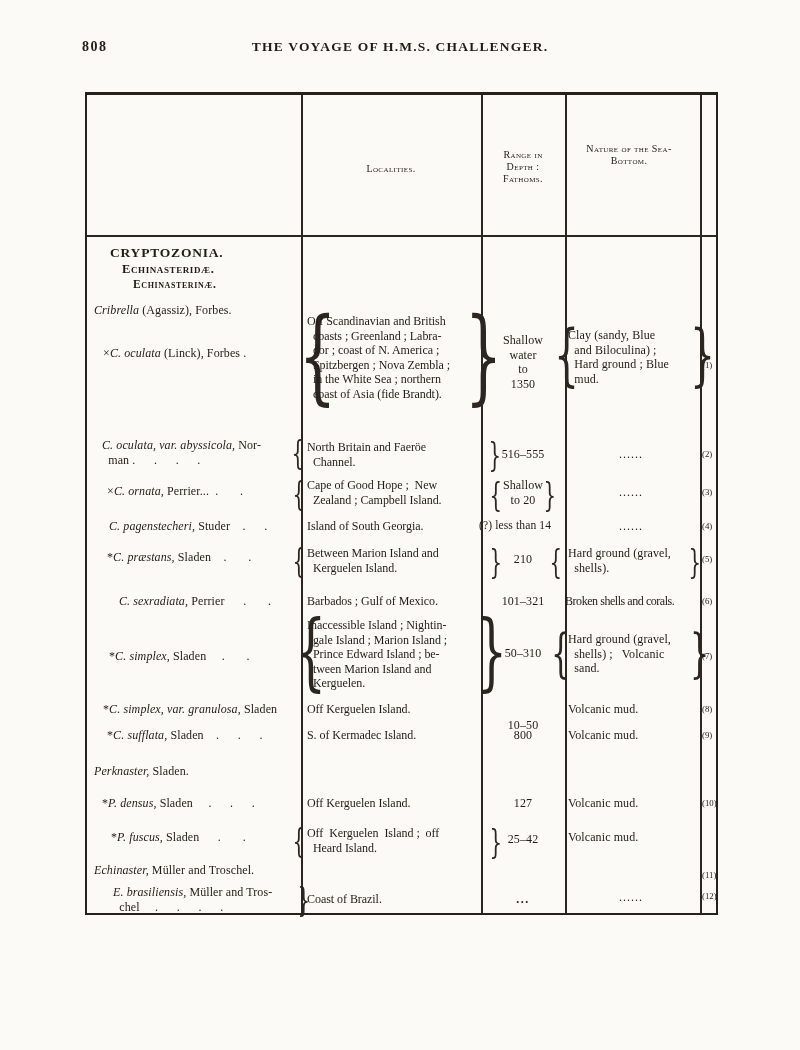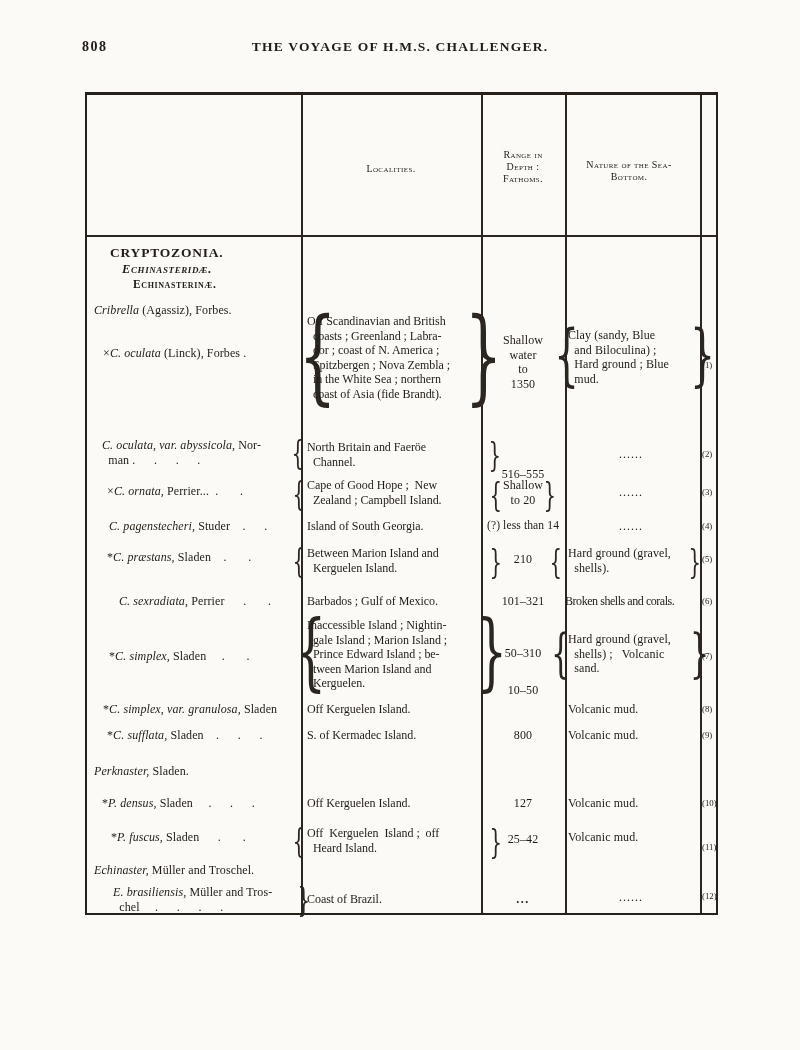--- a/index.html
+++ b/index.html
@@ -16,27 +16,27 @@
   .title{top:40px;left:0;width:800px;text-align:center;font-size:13.5px;font-weight:bold;letter-spacing:1.2px;}
   
   #tbl{position:absolute;left:85px;top:92px;width:633px;height:823px;
        border:2px solid #26211a;border-top-width:3px;box-sizing:border-box;}
   .vline{position:absolute;top:0;bottom:0;width:1.6px;background:#2b2620;}
   .hline{position:absolute;left:0;width:100%;height:1.6px;background:#2b2620;}
   
   .hdr{font-variant:small-caps;font-size:10px;line-height:11.8px;letter-spacing:.4px;text-align:center;}
   
   .ord{font-size:13.5px;font-weight:bold;letter-spacing:.8px;}
-  .fam{font-size:12.5px;font-weight:bold;font-style:italic;font-variant:small-caps;letter-spacing:.6px;}
+  .fam{font-size:12.5px;font-weight:bold;font-variant:small-caps;letter-spacing:.6px;}
   .subfam{font-size:11.5px;font-weight:bold;font-variant:small-caps;letter-spacing:.6px;}
   
   .sp{width:196px;}
   .loc{left:220px;width:176px;letter-spacing:-.05px;}
   .dep{left:396px;width:80px;text-align:center;}
-  .dep4{left:392px;width:88px;text-align:center;font-size:11.6px;white-space:nowrap;}
+  .dep4{left:392px;width:88px;font-size:11.6px;white-space:nowrap;}
   .bot{left:481px;width:126px;}
   .dots{left:481px;width:126px;text-align:center;letter-spacing:1px;}
   .tight{left:478px;width:136px;letter-spacing:-.45px;white-space:nowrap;}
   .ref{left:615px;width:20px;font-size:8.8px;letter-spacing:0;}
   
   .br{position:absolute;line-height:1;font-weight:400;color:#2b2620;
       transform:scaleX(.58);transform-origin:center;font-family:"DejaVu Serif",serif;}
 </style>
 </head>
 <body>
@@ -49,21 +49,21 @@
   <div class="vline" style="left:214px"></div>
   <div class="vline" style="left:394px"></div>
   <div class="vline" style="left:478px"></div>
   <div class="vline" style="left:613px"></div>
   <div class="hline" style="top:140px"></div>
 
   <div class="t hdr pre" style="left:216px;top:68px;width:176px">Localities.</div>
   <div class="t hdr pre" style="left:392px;top:54px;width:88px">Range in
 Depth :
 Fathoms.</div>
-  <div class="t hdr pre" style="left:478px;top:64px;width:128px">Nature of the Sea-
+  <div class="t hdr pre" style="left:478px;top:48px;width:128px">Nature of the Sea-
 Bottom.</div>
 
   <div class="t ord" style="left:23px;top:151px">CRYPTOZONIA.</div>
   <div class="t fam" style="left:35px;top:167px">Echinasteridæ.</div>
   <div class="t subfam" style="left:46px;top:182px">Echinasterinæ.</div>
 
   <div class="t" style="left:7px;top:208px"><span class="it">Cribrella</span><span> (Agassiz), Forbes.</span></div>
 
   <div>
     <div class="t pre sp" style="left:16px;top:251px"><span>×</span><span class="it">C. oculata</span><span> (Linck), Forbes .</span></div>
@@ -88,21 +88,21 @@
     <div class="t ref" style="top:263px">(1)</div>
   </div>
 
   <div>
     <div class="t pre sp" style="left:15px;top:343px"><span></span><span class="it">C. oculata, var. abyssicola,</span><span> Nor-
   man .      .      .      .</span></div>
     <span class="br" style="left:200px;top:340px;font-size:34px">{</span>
     <div class="t pre loc" style="top:345px">North Britain and Faeröe
   Channel.</div>
     <span class="br" style="left:397px;top:342px;font-size:34px">}</span>
-    <div class="t dep" style="top:372px">516–555</div>
+    <div class="t dep" style="top:352px">516–555</div>
     <div class="t dots" style="top:352px">......</div>
     <div class="t ref" style="top:352px">(2)</div>
   </div>
 
   <div>
     <div class="t pre sp" style="left:20px;top:389px"><span>×</span><span class="it">C. ornata,</span><span> Perrier...  .       .</span></div>
     <span class="br" style="left:201px;top:381px;font-size:34px">{</span>
     <div class="t pre loc" style="top:383px">Cape of Good Hope ;  New
   Zealand ; Campbell Island.</div>
     <span class="br" style="left:398px;top:382px;font-size:34px">{</span>
@@ -157,21 +157,21 @@
     <div class="t pre bot" style="top:537px">Hard ground (gravel,
   shells) ;   Volcanic
   sand.</div>
     <span class="br" style="left:596px;top:532px;font-size:52px">}</span>
     <div class="t ref" style="top:554px">(7)</div>
   </div>
 
   <div>
     <div class="t pre sp" style="left:16px;top:607px;width:198px"><span>*</span><span class="it">C. simplex, var. granulosa,</span><span> Sladen</span></div>
     <div class="t pre loc" style="top:607px">Off Kerguelen Island.</div>
-    <div class="t dep" style="top:588px">10–50</div>
+    <div class="t dep" style="top:623px">10–50</div>
     <div class="t pre bot" style="top:607px">Volcanic mud.</div>
     <div class="t ref" style="top:607px">(8)</div>
   </div>
 
   <div>
     <div class="t pre sp" style="left:20px;top:633px"><span>*</span><span class="it">C. sufflata,</span><span> Sladen    .      .      .</span></div>
     <div class="t pre loc" style="top:633px">S. of Kermadec Island.</div>
     <div class="t dep" style="top:633px">800</div>
     <div class="t pre bot" style="top:633px">Volcanic mud.</div>
     <div class="t ref" style="top:633px">(9)</div>
@@ -188,21 +188,21 @@
   </div>
 
   <div>
     <div class="t pre sp" style="left:24px;top:735px"><span>*</span><span class="it">P. fuscus,</span><span> Sladen      .       .</span></div>
     <span class="br" style="left:201px;top:728px;font-size:34px">{</span>
     <div class="t pre loc" style="top:731px">Off  Kerguelen  Island ;  off
   Heard Island.</div>
     <span class="br" style="left:398px;top:729px;font-size:34px">}</span>
     <div class="t dep" style="top:737px">25–42</div>
     <div class="t pre bot" style="top:735px">Volcanic mud.</div>
-    <div class="t ref" style="top:745px">(11)</div>
+    <div class="t ref" style="top:773px">(11)</div>
   </div>
 
   <div class="t" style="left:7px;top:768px"><span class="it">Echinaster,</span><span> Müller and Troschel.</span></div>
 
   <div>
     <div class="t pre sp" style="left:26px;top:790px"><span></span><span class="it">E. brasiliensis,</span><span> Müller and Tros-
   chel     .      .      .      .</span></div>
     <span class="br" style="left:206px;top:787px;font-size:34px">}</span>
     <div class="t pre loc" style="top:797px">Coast of Brazil.</div>
     <div class="t dep" style="top:797px;letter-spacing:1.5px;font-weight:bold">...</div>

